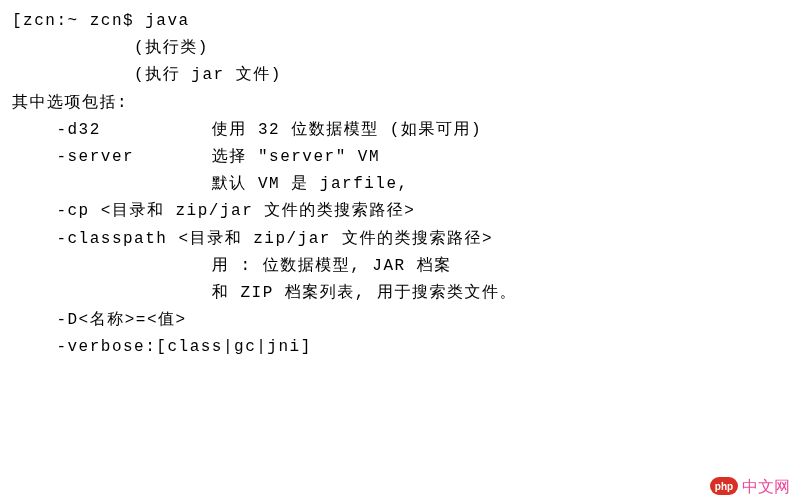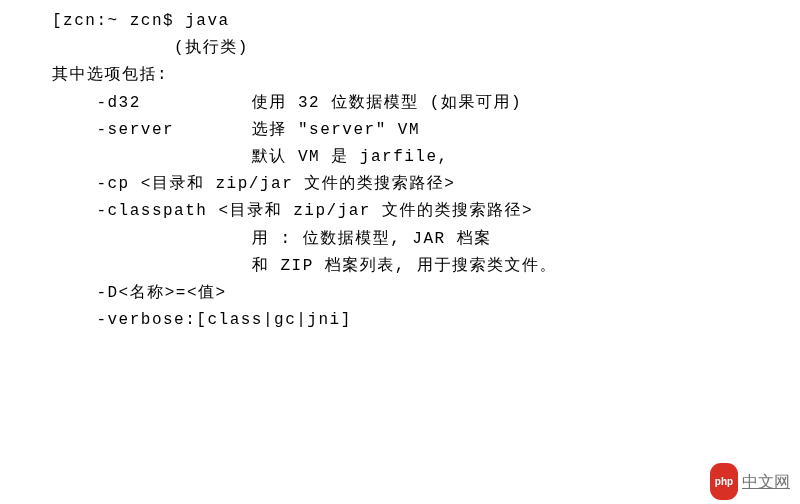--- a/index.html
+++ b/index.html
@@ -15,59 +15,58 @@
       font-size: 16px;
       line-height: 1.7;
       color: #000;
       padding: 8px 12px;
       overflow: hidden;
       position: relative;
       letter-spacing: 1.5px;
     }
     .terminal-line {
       white-space: pre;
-      margin-left: 40px;
     }
     .watermark {
       position: absolute;
       bottom: 4px;
       right: 10px;
       display: flex;
       align-items: center;
       gap: 4px;
     }
     .watermark-badge {
       width: 28px;
-      height: 37px;
+      height: 18px;
       background: #d93025;
       border-radius: 11px 11px 11px 11px;
       display: flex;
       align-items: center;
       justify-content: center;
       color: #fff;
       font-size: 10px;
       font-weight: bold;
       font-family: sans-serif;
       letter-spacing: 0;
     }
     .watermark-text {
       font-family: "Microsoft YaHei", sans-serif;
       font-size: 16px;
-      color: #737373;
+      color: #ec4899;
       letter-spacing: 0;
       font-weight: 500;
-      text-decoration: underline;
     }
   </style>
 </head>
 <body>
 
 <div>
   <div class="terminal-line">[zcn:~ zcn$ java</div>
   <div class="terminal-line">           (执行类)</div>
+  <div class="terminal-line">           (执行 jar 文件)</div>
   <div class="terminal-line">其中选项包括:</div>
   <div class="terminal-line">    -d32          使用 32 位数据模型 (如果可用)</div>
   <div class="terminal-line">    -server       选择 "server" VM</div>
   <div class="terminal-line">                  默认 VM 是 jarfile,</div>
   <div class="terminal-line"></div>
   <div class="terminal-line"></div>
   <div class="terminal-line">    -cp &lt;目录和 zip/jar 文件的类搜索路径&gt;</div>
   <div class="terminal-line">    -classpath &lt;目录和 zip/jar 文件的类搜索路径&gt;</div>
   <div class="terminal-line">                  用 : 位数据模型, JAR 档案</div>
   <div class="terminal-line">                  和 ZIP 档案列表, 用于搜索类文件。</div>

